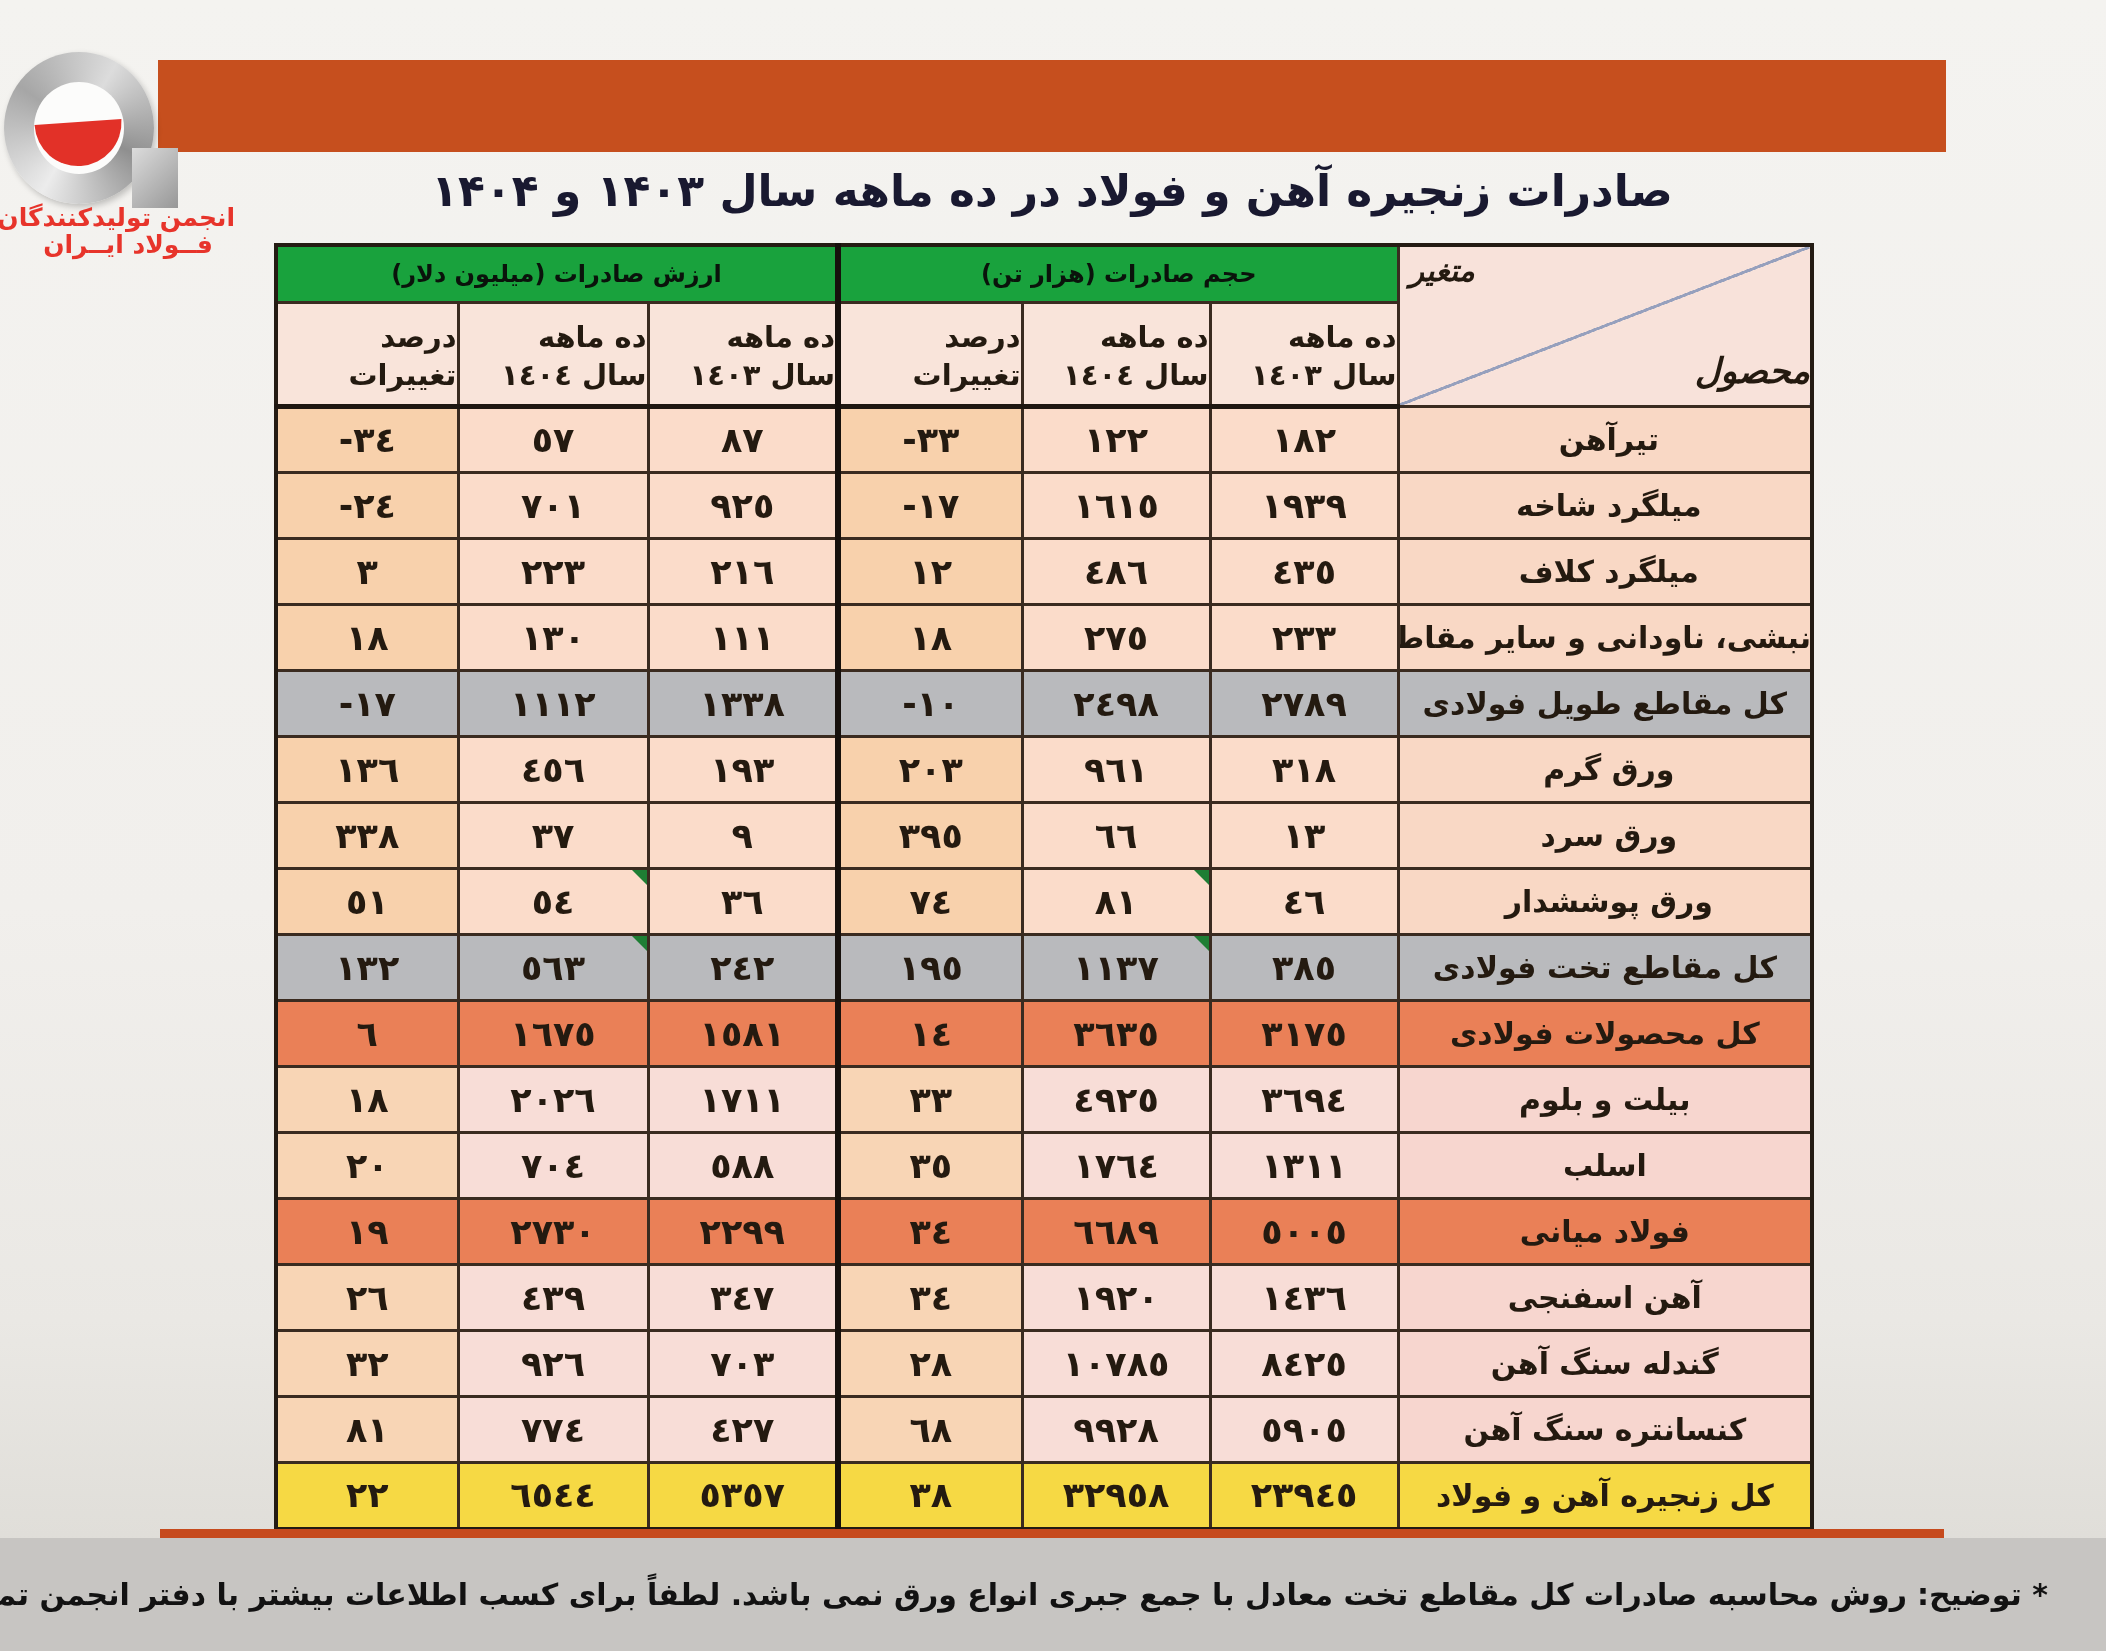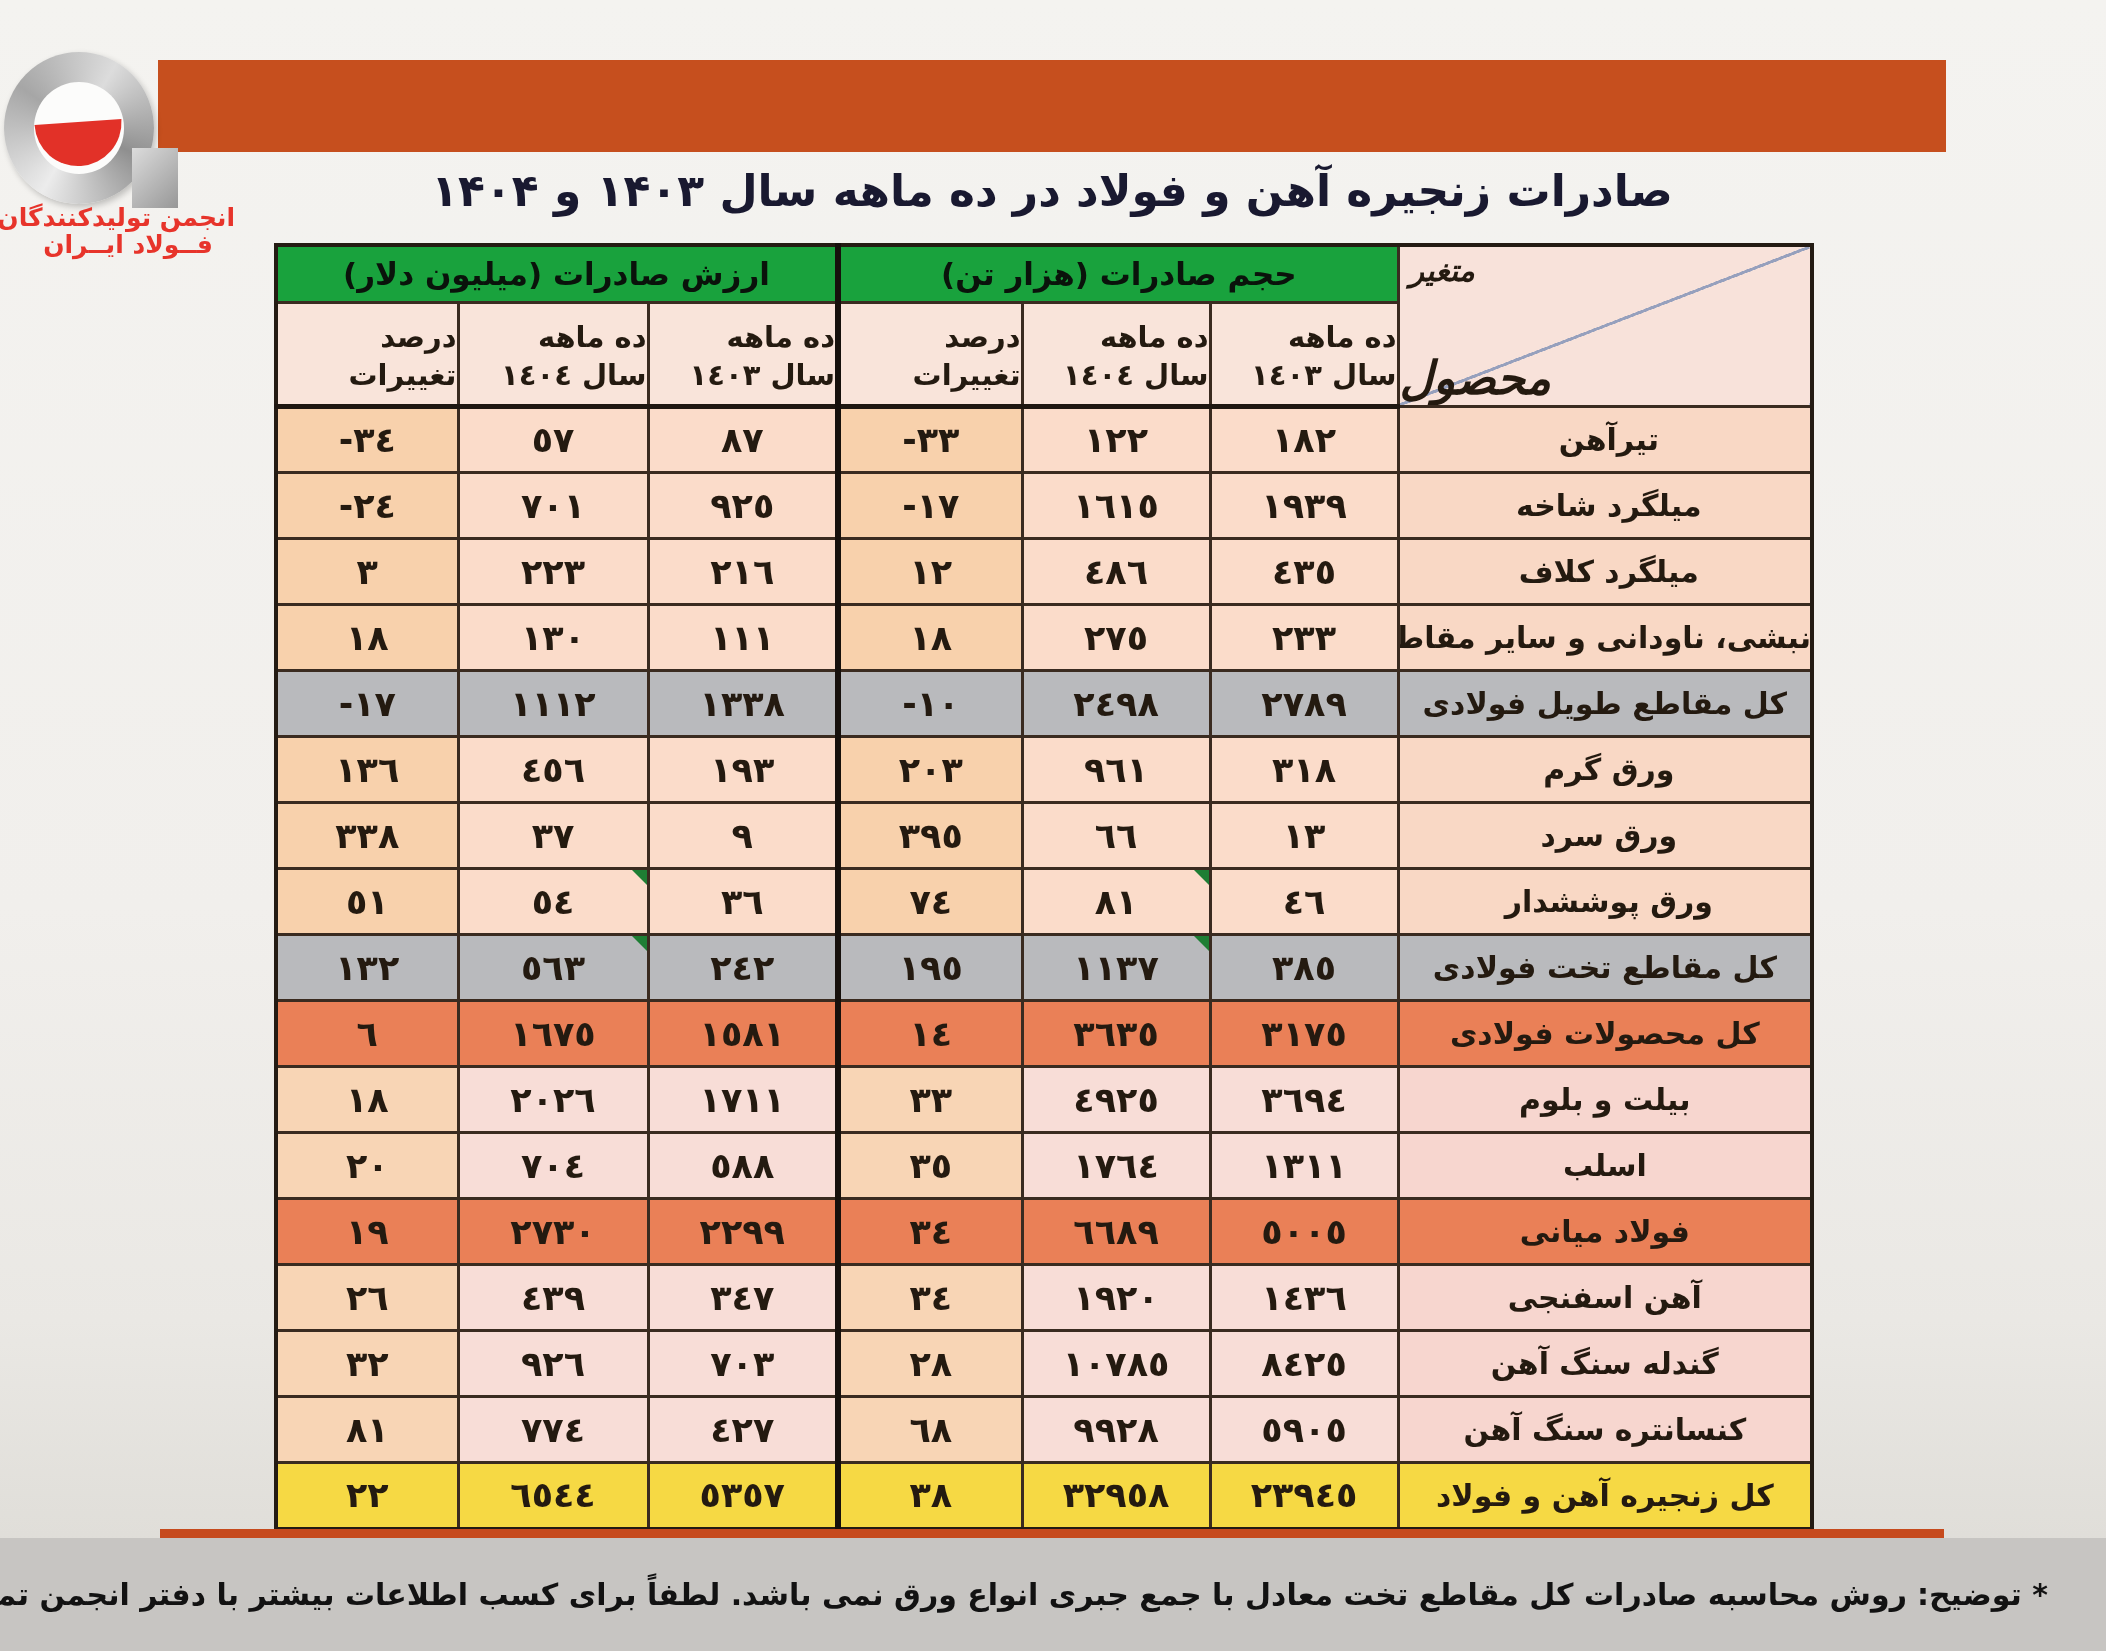--- a/index.html
+++ b/index.html
@@ -23,28 +23,28 @@
   .logo-text .l2{margin-right:22px;letter-spacing:2px;}
   
   .title{position:absolute;left:252px;top:165px;width:1600px;margin:0;text-align:center;
          font-size:44px;font-weight:bold;color:#191930;}
   
   table.tbl{position:absolute;left:274px;top:243px;width:1536px;border-collapse:collapse;
             table-layout:fixed;border:4px solid #241b13;}
   .tbl th,.tbl td{border:3px solid #3a2b20;padding:0;font-weight:bold;color:#241a10;overflow:hidden;}
   .tbl thead tr.grp th{height:54px;}
   .tbl thead tr.sub th{height:96px;border-bottom:5px solid #1f1711;text-align:right;}
-  th.green{background:#19a23d;color:#0a130b;font-size:31px;}
+  th.green{background:#19a23d;color:#0a130b;font-size:24px;}
   th.subcell{background:#f9e4da;font-size:29px;line-height:1.32;padding-top:4px;}
   th.corner{background:
       linear-gradient(to top left,transparent calc(50% - 1.5px),#96a0bd calc(50% - 1.5px),
                       #96a0bd calc(50% + 1.5px),transparent calc(50% + 1.5px)),#f8e2da;
       position:relative;font-style:italic;}
   .corner-top{position:absolute;top:6px;left:10px;font-size:30px;}
-  .corner-bottom{position:absolute;bottom:0;left:0;right:0;text-align:left;font-size:46px;}
+  .corner-bottom{position:absolute;bottom:14px;left:0;right:0;text-align:right;font-size:35px;}
   .tbl tbody tr{height:66px;}
   td.prod{font-size:30px;text-align:center;white-space:nowrap;}
   td.num{font-size:35px;text-align:center;direction:ltr;white-space:nowrap;}
   
   tr.normal td.yr{background:#fbdcca;} tr.normal td.pct{background:#f8d1ac;} tr.normal td.prod{background:#f9d8c5;padding-left:8px;}
   tr.pink td.yr{background:#f8ddd7;}  tr.pink td.pct{background:#f8d5b5;}  tr.pink td.prod{background:#f7d6cf;}
   tr.gray td{background:#b9babd;}
   tr.orange td{background:#ea8057;}
   tr.yellow td{background:#f6d944;}
   

